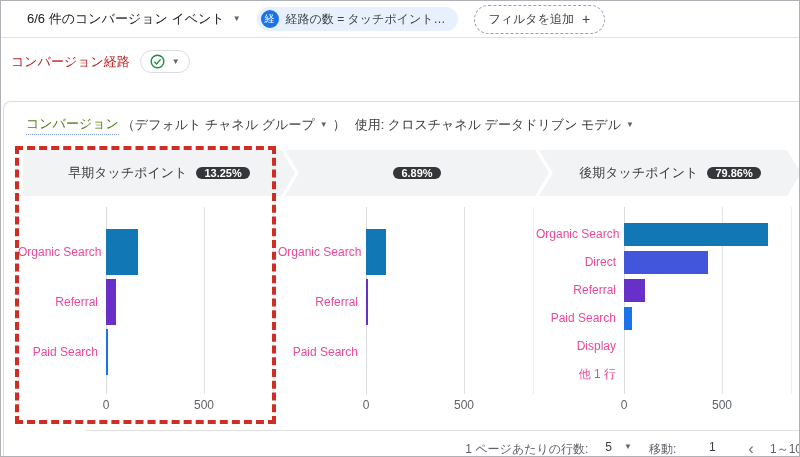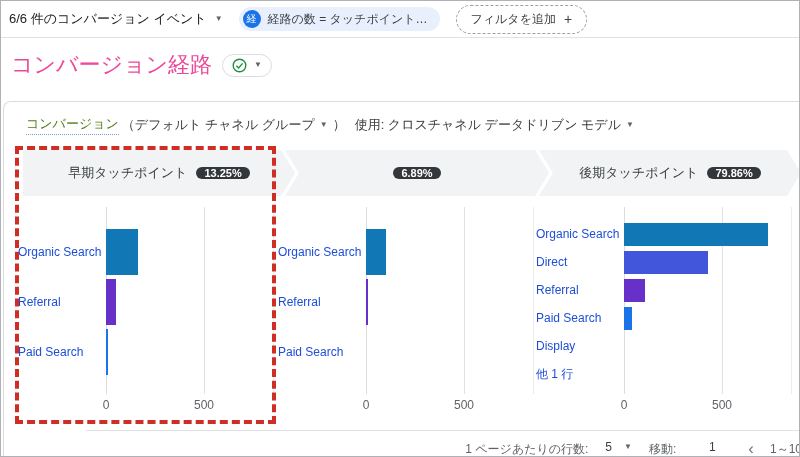--- a/index.html
+++ b/index.html
@@ -2,34 +2,34 @@
 <html><head>
 <meta charset="utf-8">
 <style>
   * { margin:0; padding:0; }
   body { background:#e9e9e9; font-family:"Liberation Sans", sans-serif; }
   .screen{position:relative;width:800px;height:457px;border:1px solid #aeb1b5;box-sizing:border-box;
           background:#fff;overflow:hidden;font-family:"Liberation Sans",sans-serif;}
 
   
   .topbar{position:absolute;left:0;top:0;right:0;height:37px;border-bottom:1px solid #e0e2e6;
-          display:flex;align-items:center;gap:16px;padding:0 8px;box-sizing:border-box;background:#fff;}
+          display:flex;align-items:center;gap:16px;padding:0 26px;box-sizing:border-box;background:#fff;}
   .events-selector{display:flex;align-items:center;gap:8px;font-size:13px;color:#202124;cursor:pointer;}
   .caret{font-size:8px;color:#5f6368;line-height:1;}
   .chip{display:flex;align-items:center;gap:7px;background:#e8f0fe;border-radius:14px;
         padding:3px 12px 3px 4px;font-size:12px;color:#3c4043;cursor:pointer;}
   .chip-avatar{width:18px;height:18px;border-radius:50%;background:#1a73e8;color:#fff;font-size:10px;
         display:flex;align-items:center;justify-content:center;flex:0 0 auto;}
   .add-filter{display:flex;align-items:center;gap:8px;border:1px dashed #9aa0a6;border-radius:15px;
         padding:5px 14px;font-size:12px;color:#3c4043;background:#fff;cursor:pointer;font-family:inherit;}
   .plus{font-size:14px;line-height:1;color:#3c4043;}
 
   
   .title-row{position:absolute;left:10px;top:49px;display:flex;align-items:center;gap:10px;}
-  .page-title{font-size:22px;font-weight:400;color:#ec4899;}
+  .page-title{font-size:13px;font-weight:400;color:#b91c1c;}
   .check-pill{display:flex;align-items:center;gap:7px;border:1px solid #dadce0;border-radius:12px;
         padding:3px 9px;cursor:pointer;background:#fff;}
 
   
   .card{position:absolute;left:2px;top:100px;width:800px;height:357px;border:1px solid #dadce0;
         border-right:none;border-radius:8px 0 0 0;background:#fff;box-sizing:border-box;}
   .subtitle{position:absolute;left:22px;top:13px;font-size:13px;color:#3c4043;display:flex;
         align-items:center;gap:3px;white-space:nowrap;}
   .dim-link{border-bottom:1px dotted #7b9bd2;padding-bottom:1px;cursor:pointer;color:#4d7c0f;}
   .subtitle .caret{margin:0 2px;}
@@ -48,22 +48,22 @@
   .badge{background:#33373b;color:#fff;font-size:11px;font-weight:700;border-radius:10px;padding:0 8px;}
 
   
   .chart{position:absolute;top:100px;width:254px;height:215px;}
   .chart.c0{left:14px}.chart.c1{left:274px}.chart.c2{left:532px}
   .plot{position:absolute;left:88px;top:5px;width:166px;height:187px;
         border-left:1px solid #dadce0;border-right:1px solid #ededed;}
   .plot::before{content:"";position:absolute;left:97px;top:0;bottom:0;width:1px;background:#dfe1e5;}
   .rows{position:absolute;left:0;right:0;}
   .crow{display:flex;align-items:center;}
-  .clabel{width:88px;padding-right:8px;box-sizing:border-box;text-align:left;font-size:12px;
-        color:#1d4ed8;white-space:nowrap;}
+  .clabel{width:88px;padding-right:8px;box-sizing:border-box;text-align:right;font-size:12px;
+        color:#ec4899;white-space:nowrap;}
   .cbarwrap{flex:1;display:flex;align-items:center;height:100%;position:relative;z-index:1;}
   .cbar{display:block;}
   .tick{position:absolute;top:196px;font-size:12px;color:#5f6368;transform:translateX(-50%);}
   .tick.t0{left:88px;} .tick.t1{left:186px;}
 
   
   .redbox{position:absolute;left:11px;top:44px;width:261px;height:278px;border:4px dashed #cf2e24;
         box-sizing:border-box;z-index:6;}
 
   

